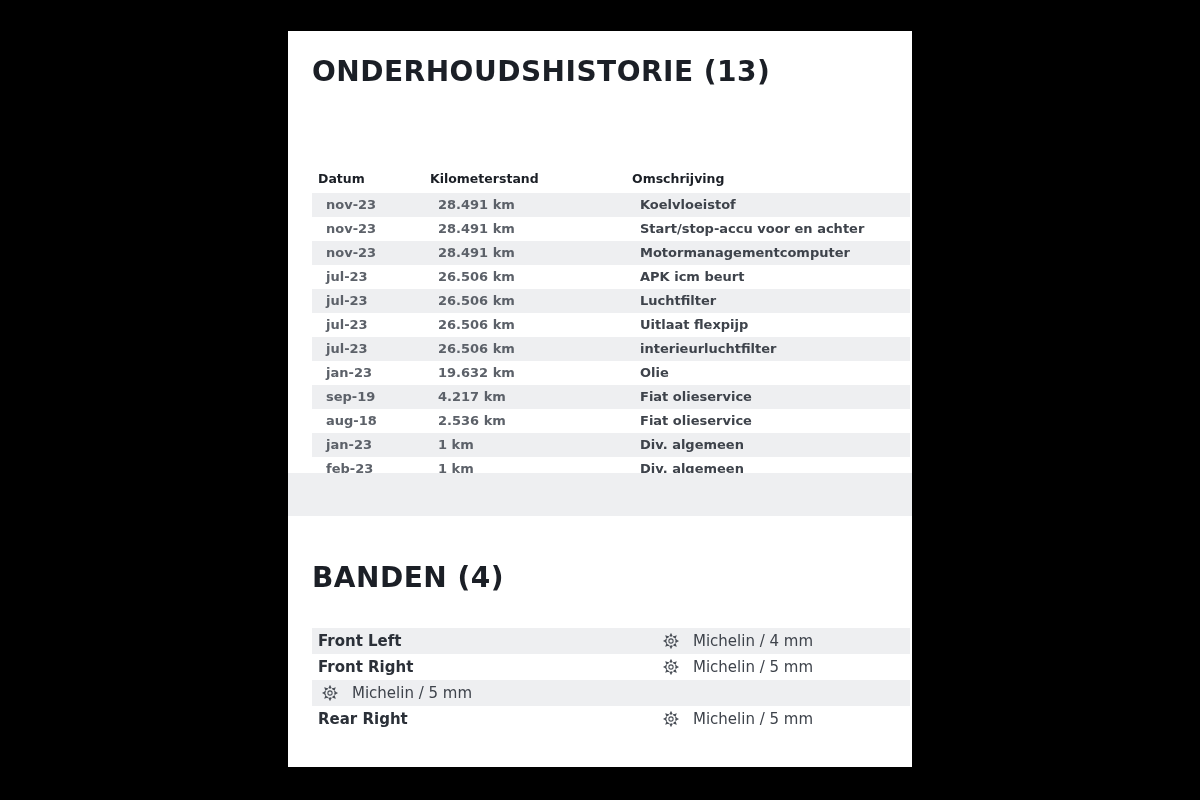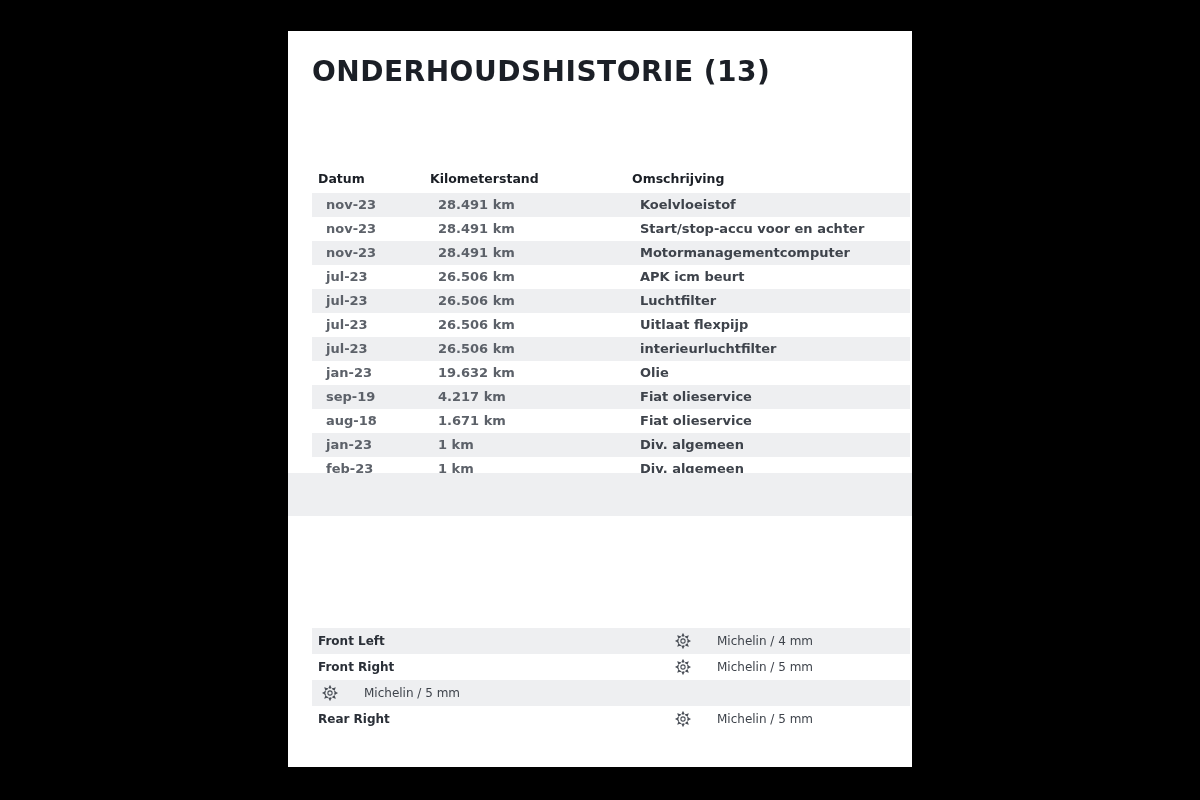--- a/index.html
+++ b/index.html
@@ -96,22 +96,21 @@
   .tire-table {
     position: absolute;
     left: 24px;
     top: 597px;
     width: 598px;
   }
   .tire-row {
     display: flex;
     align-items: center;
     height: 26px;
-    font-size: 12px;
-    gap: 12px;
+    font-size: 15px;
   }
   .tire-row.alt {
     background: #eeeff1;
   }
   .tire-pos {
     width: 335px;
     flex: 0 0 335px;
     padding-left: 6px;
     font-weight: bold;
     color: #2b3038;
@@ -188,21 +187,21 @@
       <div class="col-km">19.632 km</div>
       <div class="col-desc">Olie</div>
     </div>
     <div class="row alt">
       <div class="col-date">sep-19</div>
       <div class="col-km">4.217 km</div>
       <div class="col-desc">Fiat olieservice</div>
     </div>
     <div class="row">
       <div class="col-date">aug-18</div>
-      <div class="col-km">1.671 km</div>
+      <div class="col-km">2.536 km</div>
       <div class="col-desc">Fiat olieservice</div>
     </div>
     <div class="row alt">
       <div class="col-date">jan-23</div>
       <div class="col-km">1 km</div>
       <div class="col-desc">Div. algemeen</div>
     </div>
     <div class="row">
       <div class="col-date">feb-23</div>
       <div class="col-km">1 km</div>
@@ -211,20 +210,21 @@
     <div class="row alt">
       <div class="col-date">feb-23</div>
       <div class="col-km">1 km</div>
       <div class="col-desc">Olie</div>
     </div>
   </div>
 
   <div class="spacer-band" style="top:442px;height:28px;"></div>
   <div class="spacer-band" style="top:459px;height:26px;"></div>
 
+  <h1 class="section-title" id="tires-title">BANDEN (4)</h1>
 
   <div class="tire-table">
     <div class="tire-row alt">
       <div class="tire-pos">Front Left</div>
       <div class="tire-icon">
         <svg width="16" height="16" viewBox="0 0 24 24" fill="none" stroke="currentColor" stroke-width="1.6">
           <circle cx="12" cy="12" r="3.2"></circle>
           <path d="M12 1.5 L13.3 4.2 L10.7 4.2 Z M12 22.5 L10.7 19.8 L13.3 19.8 Z M1.5 12 L4.2 10.7 L4.2 13.3 Z M22.5 12 L19.8 13.3 L19.8 10.7 Z M4.6 4.6 L7.4 5.6 L5.6 7.4 Z M19.4 19.4 L16.6 18.4 L18.4 16.6 Z M19.4 4.6 L18.4 7.4 L16.6 5.6 Z M4.6 19.4 L5.6 16.6 L7.4 18.4 Z"></path>
           <circle cx="12" cy="12" r="7.6" stroke-dasharray="2.6 2.2"></circle>
         </svg>

